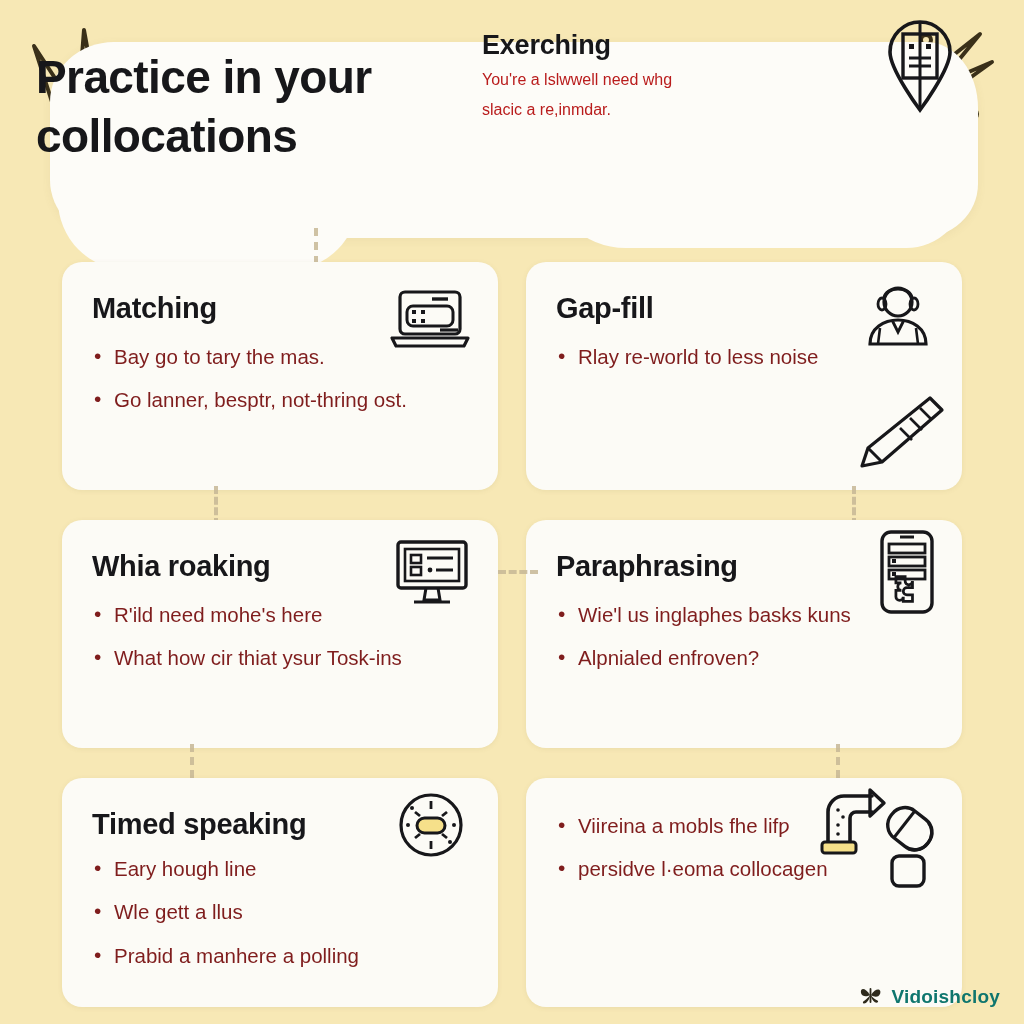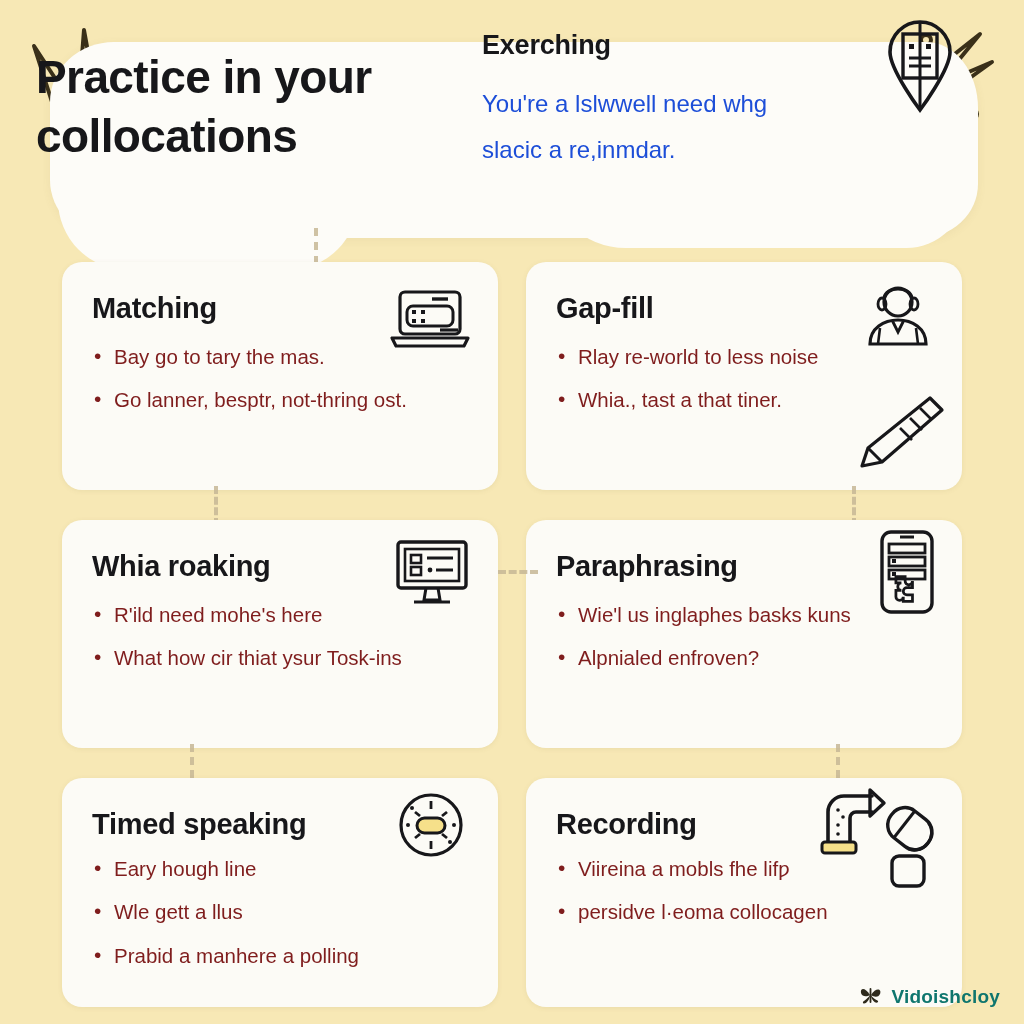--- a/index.html
+++ b/index.html
@@ -76,24 +76,24 @@
     flex: 1;
     padding: 30px 0 6px 12px;
     position: relative;
   }
   .header-sub-title {
     font-size: 27px;
     font-weight: 700;
     letter-spacing: -0.2px;
   }
   .header-sub-body {
-    margin-top: 20px;
-    font-size: 24px;
+    margin-top: 4px;
+    font-size: 16px;
     line-height: 1.9;
-    color: #1d4ed8;
+    color: #b91c1c;
     max-width: 330px;
   }
 
   .pin-icon-wrap {
     position: absolute;
     right: 68px;
     top: 20px;
   }
 
   
@@ -251,21 +251,20 @@
           <line x1="52" y1="42" x2="70" y2="42" stroke="#17171a" stroke-width="3.2"></line>
           <path d="M4 50 H80 L76 58 H8 Z" fill="none" stroke="#17171a" stroke-width="3.2" stroke-linejoin="round"></path>
         </svg>
       </div>
     </div>
 
     <div class="card">
       <div class="card-title">Gap-fill</div>
       <ul class="bullets">
         <li>Rlay re-world to less noise</li>
-        <li>Whia., tast a that tiner.</li>
       </ul>
       <div class="card-icon" style="right:28px;top:16px;">
         <svg width="72" height="72" viewBox="0 0 72 72">
           <path d="M22 24 A14 14 0 0 1 50 24 A14 14 0 0 1 22 24 Z" fill="none" stroke="#17171a" stroke-width="3.2"></path>
           <path d="M22 20 C24 8 48 8 50 20" fill="none" stroke="#17171a" stroke-width="3.2"></path>
           <ellipse cx="20" cy="26" rx="4" ry="6" fill="none" stroke="#17171a" stroke-width="2.8"></ellipse>
           <ellipse cx="52" cy="26" rx="4" ry="6" fill="none" stroke="#17171a" stroke-width="2.8"></ellipse>
           <path d="M8 66 C8 50 22 42 36 42 C50 42 64 50 64 66 Z" fill="none" stroke="#17171a" stroke-width="3.2"></path>
           <path d="M30 42 L36 54 L42 42" fill="none" stroke="#17171a" stroke-width="2.8"></path>
           <line x1="18" y1="50" x2="16" y2="66" stroke="#17171a" stroke-width="2.6"></line>
@@ -357,21 +356,20 @@
           <line x1="22" y1="42" x2="17" y2="46" stroke="#17171a" stroke-width="2.8"></line>
           <circle cx="10" cy="33" r="2" fill="#17171a"></circle>
           <circle cx="56" cy="33" r="2" fill="#17171a"></circle>
           <circle cx="14" cy="16" r="2" fill="#17171a"></circle>
           <circle cx="52" cy="50" r="2" fill="#17171a"></circle>
         </svg>
       </div>
     </div>
 
     <div class="card short">
-      <div class="card-title tight">Recording</div>
       <ul class="bullets">
         <li>Viireina a mobls fhe lifƿ</li>
         <li>persidve l·eoma collocagen</li>
       </ul>
       <div class="card-icon" style="right:18px;top:6px;">
         <svg width="130" height="110" viewBox="0 0 130 110">
           <path d="M14 62 V28 a16 16 0 0 1 16 -16 h28" fill="none" stroke="#17171a" stroke-width="3.6" stroke-linecap="round"></path>
           <path d="M36 62 V34 a6 6 0 0 1 6 -6 h16" fill="none" stroke="#17171a" stroke-width="3.6" stroke-linecap="round"></path>
           <path d="M56 6 L70 19 L56 32 Z" fill="none" stroke="#17171a" stroke-width="3.4" stroke-linejoin="round"></path>
           <rect x="8" y="58" width="34" height="11" rx="3" fill="#f6e08a" stroke="#17171a" stroke-width="3"></rect>

